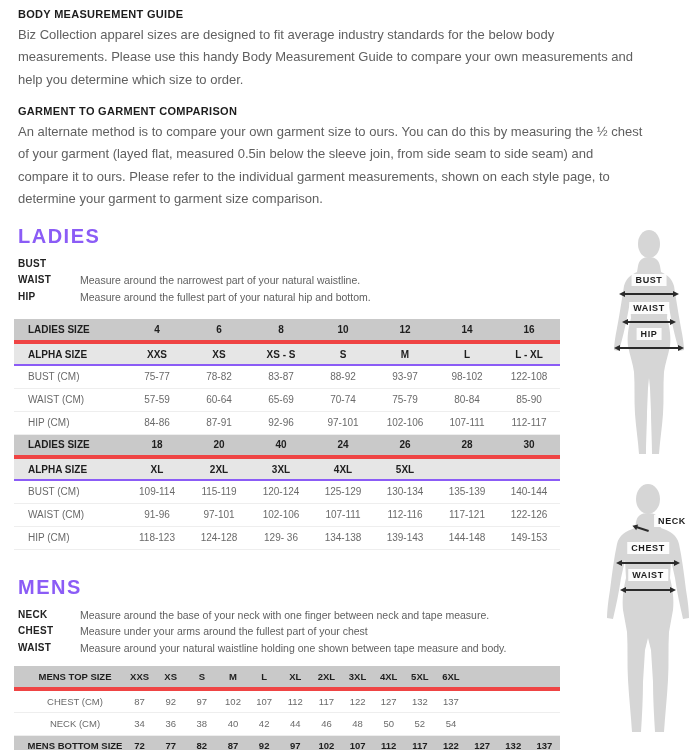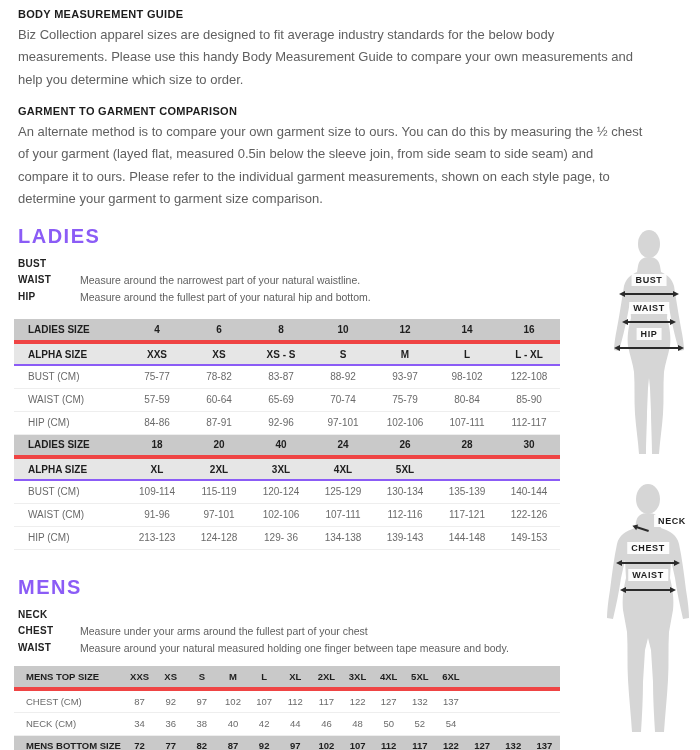--- a/index.html
+++ b/index.html
@@ -31,21 +31,21 @@
   
   table.size-table {
     margin-left:14px; border-collapse:collapse; table-layout:fixed;
     width:546px;
   }
   table.size-table td {
     height:23px; font-size:10px; text-align:center; vertical-align:middle;
     overflow:hidden; white-space:nowrap;
   }
   table.size-table td:first-child { text-align:left; padding-left:14px; width:112px; }
-  table.mens td:first-child { width:110px; padding-left:12px; }
+  table.mens td:first-child { width:110px; padding-left:12px;text-align:center; }
   table.mens td { font-size:9.5px; }
   tr.header td {
     background:#c9c9c9; font-weight:bold; color:#1e1e1e;
     border-bottom:4px solid #ef4444;
   }
   tr.subheader td {
     background:#e6e6e6; font-weight:bold; color:#1e1e1e;
     border-bottom:2px solid #8b5cf6;
   }
   tr.data td {
@@ -194,21 +194,21 @@
             <td>91-96</td>
             <td>97-101</td>
             <td>102-106</td>
             <td>107-111</td>
             <td>112-116</td>
             <td>117-121</td>
             <td>122-126</td>
           </tr>
           <tr class="data">
             <td>HIP (CM)</td>
-            <td>213-123</td>
+            <td>118-123</td>
             <td>124-128</td>
             <td>129- 36</td>
             <td>134-138</td>
             <td>139-143</td>
             <td>144-148</td>
             <td>149-153</td>
           </tr>
         </tbody>
     </table>
   </div>
@@ -224,28 +224,29 @@
     <span class="h-arrow" style="left:25px; top:93px; width:44px;"></span>
     <span class="fig-label" style="left:47px; top:100px;">HIP</span>
     <span class="h-arrow" style="left:17px; top:119px; width:60px;"></span>
   </div>
 
   <div class="section-heading" style="margin-top:26px;">MENS</div>
 
   <div class="defs">
     <div class="def-row">
       <span class="def-term">NECK</span>
+      <span class="def-text">Measure around the base of your neck with one finger between neck and tape measure.</span>
     </div>
     <div class="def-row">
       <span class="def-term">CHEST</span>
       <span class="def-text">Measure under your arms around the fullest part of your chest</span>
     </div>
     <div class="def-row">
       <span class="def-term">WAIST</span>
-      <span class="def-text">Measure around your natural measured holding one finger between tape measure and body.</span>
+      <span class="def-text">Measure around your natural waistline holding one shown between tape measure and body.</span>
     </div>
   </div>
 
   <div class="mens-table-wrap">
     <table class="size-table mens">
       <tbody>
           <tr class="header">
             <td>MENS TOP SIZE</td>
             <td>XXS</td>
             <td>XS</td>

